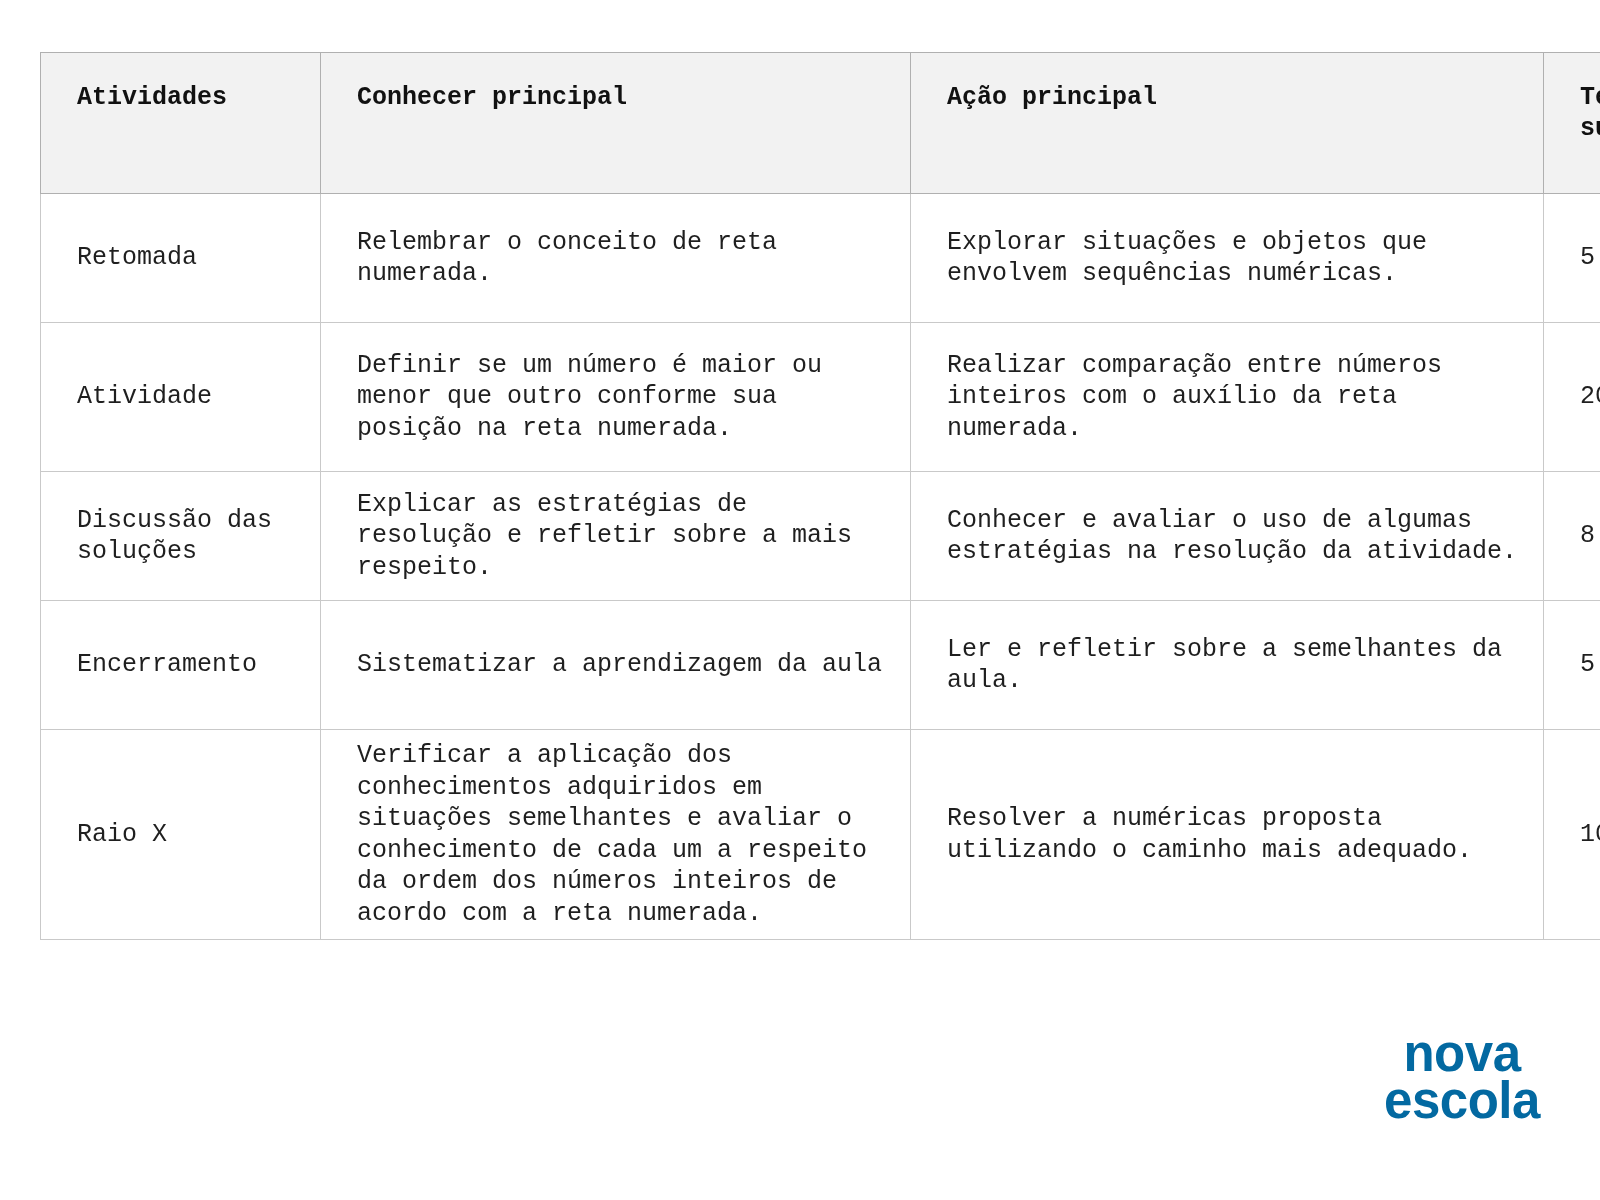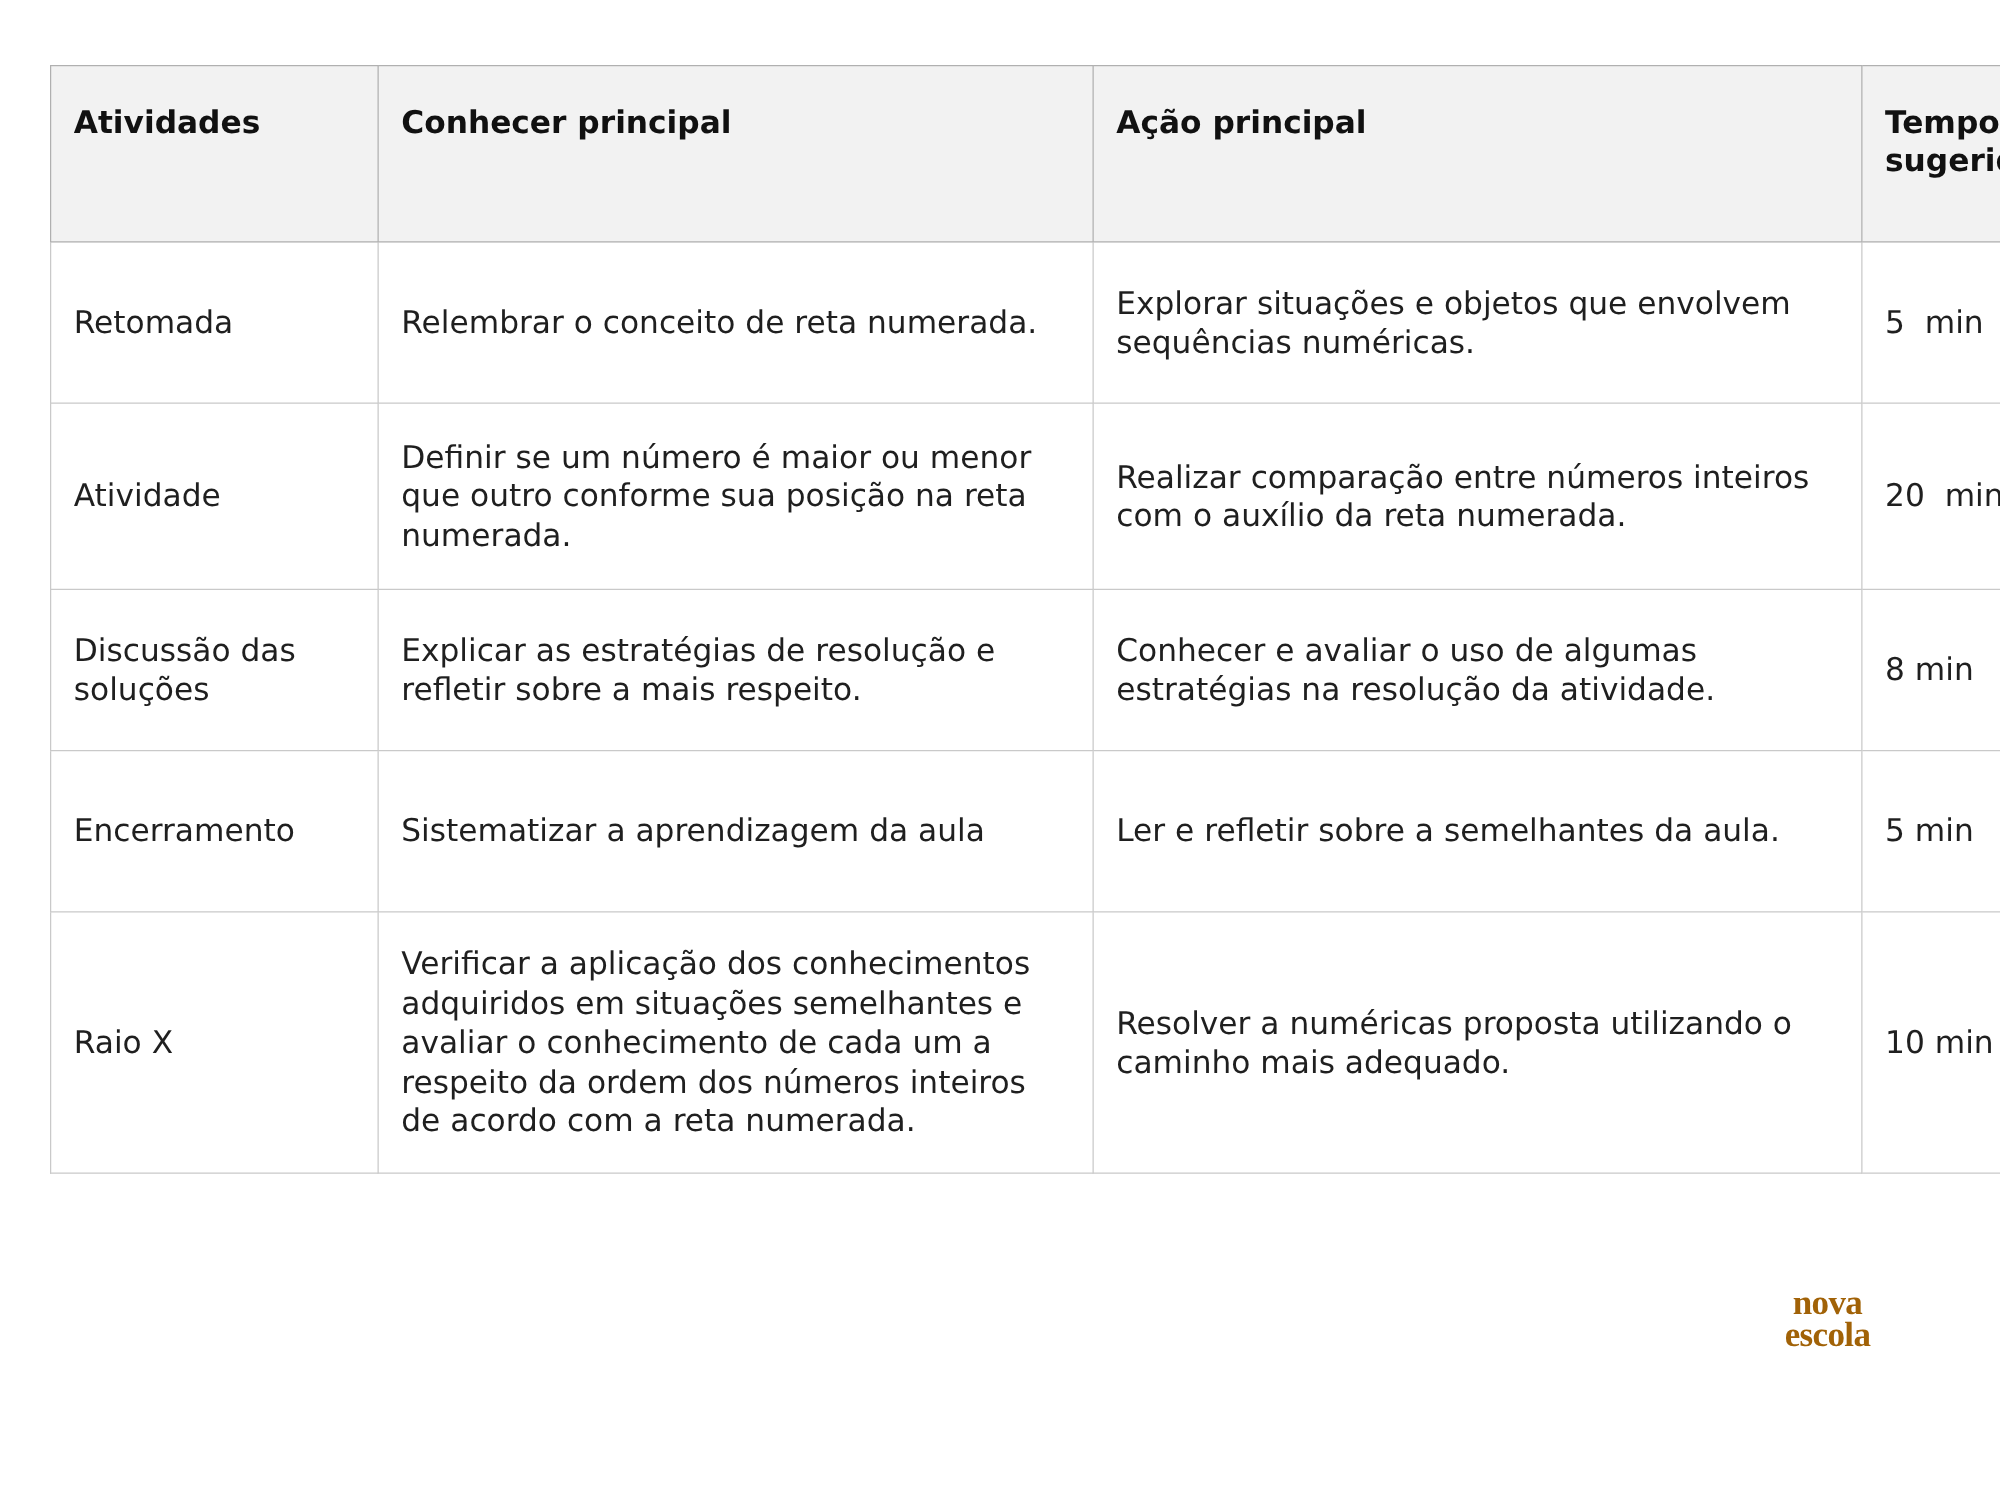--- a/index.html
+++ b/index.html
@@ -32,21 +32,22 @@
     border-collapse: collapse;
     table-layout: fixed;
     background: #ffffff;
   }
 
   .plan-table th,
   .plan-table td {
     border: 1px solid #b8b8b8;
     vertical-align: middle;
     text-align: left;
-    padding: 10px 18px 10px 18px;
+    padding: 10px 18px 10px 36px;
+    font-family: Liberation Mono, monospace;
   }
 
   .plan-table thead th {
     background: #f2f2f2;
     border-color: #b0b0b0;
     font-weight: bold;
     font-size: 25px;
     line-height: 1.22;
     color: #111111;
     height: 100px;
@@ -77,24 +78,24 @@
   .row-h-3 td { height: 108px; }
   .row-h-4 td { height: 108px; margin-top: 39px; }
   .row-h-5 td { height: 188px; margin-left: 36px; }
 
   .brand-logo {
     position: absolute;
     left: 1378px;
     top: 1030px;
     width: 168px;
     text-align: center;
-    color: #a16207;
-    font-family: Liberation Serif, serif;
+    color: #0369a1;
+    font-family: Liberation Sans, sans-serif;
     font-weight: bold;
-    font-size: 28px;
+    font-size: 51px;
     line-height: 0.93;
     letter-spacing: -0.5px;
     user-select: none;
   }
   .brand-logo .brand-line { display: block; }
 </style>
 </head>
 <body>
 
 <div class="page">

